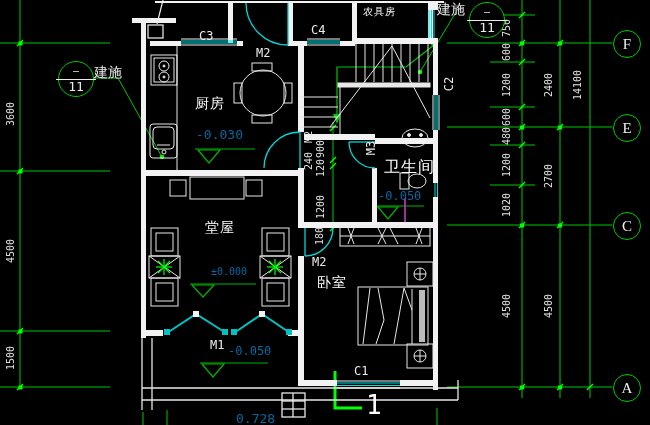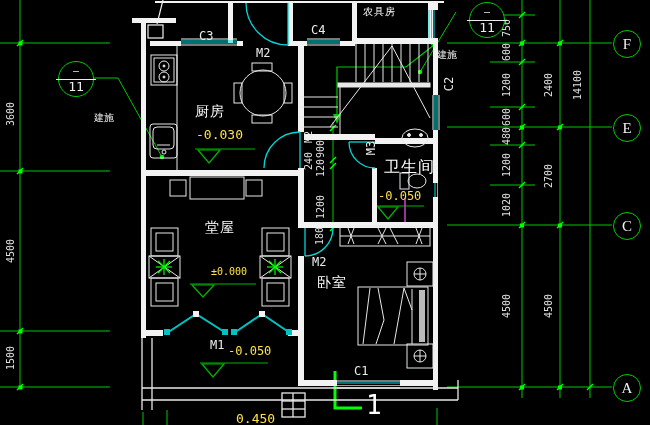--- a/index.html
+++ b/index.html
@@ -2,32 +2,32 @@
 <html><head>
 <meta charset="utf-8">
 <style>
   html,body{margin:0;padding:0;background:#000;}
   .canvas{position:relative;width:650px;height:425px;background:#000;overflow:hidden;
           font-family:"DejaVu Sans Mono",monospace;}
   svg{position:absolute;left:0;top:0;}
   .lbl{position:absolute;color:#ececec;font-size:11px;line-height:1;white-space:nowrap;}
   .vlbl{transform:translate(-50%,-50%) rotate(-90deg);}
   .cjk{font-size:14px;color:#fff;letter-spacing:1px;}
-  .lvl{font-size:12px;color:#fde047;text-align:center;}
+  .lvl{font-size:12px;color:#0369a1;text-align:center;}
   .op{font-size:12px;color:#ececec;}
   .dim{font-size:10px;color:#e0e0e0;}
   .big1{font-size:26px;color:#fff;}
   .axis{position:absolute;width:26px;height:26px;border:1.6px solid #00cc00;border-radius:50%;
         color:#f0f0f0;font-family:"Liberation Serif",serif;font-size:15px;
         display:flex;align-items:center;justify-content:center;background:#000;}
   .callout{position:absolute;border:1.5px solid #00cc00;border-radius:50%;width:34px;height:34px;background:#000;}
   .callout .bar{position:absolute;left:-8%;top:50%;width:116%;height:1px;background:#ececec;}
   .callout .dash{position:absolute;top:3px;left:50%;transform:translateX(-50%);color:#ececec;font-size:10px;}
   .callout .num{position:absolute;bottom:2px;left:50%;transform:translateX(-50%);color:#ececec;font-size:13px;}
-  .tag{position:absolute;color:#ececec;font-size:10px;margin-top:47px;}
+  .tag{position:absolute;color:#ececec;font-size:14px;}
 </style>
 </head>
 <body>
 
 <div class="canvas">
 
   <svg width="650" height="425" viewBox="0 0 650 425">
 
     <g stroke="#00c800" stroke-width="1" fill="none">
       <line x1="20" y1="0" x2="20" y2="387"></line>
@@ -359,31 +359,31 @@
         <circle cx="409" cy="135" r="1.5" fill="#e8e8e8"></circle>
           <circle cx="421" cy="135" r="1.5" fill="#e8e8e8"></circle>
       </g>
       <g>
         <rect x="400" y="173" width="9" height="16"></rect>
         <ellipse cx="417" cy="181" rx="9" ry="7"></ellipse>
       </g>
     </g>
   </svg>
 
-  <div class="lbl cjk" style="left:195px;top:104px">厨房</div>
+  <div class="lbl cjk" style="left:195px;top:96px">厨房</div>
   <div class="lbl cjk" style="left:205px;top:220px">堂屋</div>
   <div class="lbl cjk" style="left:317px;top:275px">卧室</div>
   <div class="lbl cjk" style="left:384px;top:159px;font-size:16px">卫生间</div>
   <div class="lbl cjk" style="left:363px;top:7px;font-size:10px">农具房</div>
 
   <div class="lbl lvl" style="left:196px;top:128px;font-size:13px">-0.030</div>
   <div class="lbl lvl" style="left:211px;top:267px;font-size:10px">±0.000</div>
   <div class="lbl lvl" style="left:378px;top:190px">-0.050</div>
   <div class="lbl lvl" style="left:228px;top:345px">-0.050</div>
-  <div class="lbl lvl" style="left:236px;top:412px;font-size:13px">0.450</div>
+  <div class="lbl lvl" style="left:236px;top:412px;font-size:13px">0.728</div>
 
   <div class="lbl op" style="left:199px;top:30px">C3</div>
   <div class="lbl op" style="left:311px;top:24px">C4</div>
   <div class="lbl op" style="left:256px;top:47px">M2</div>
   <div class="lbl op" style="left:354px;top:365px">C1</div>
   <div class="lbl op" style="left:210px;top:339px">M1</div>
   <div class="lbl op" style="left:312px;top:256px">M2</div>
   <div class="lbl op vlbl" style="left:449px;top:84px">C2</div>
   <div class="lbl op vlbl" style="left:371px;top:148px">M3</div>
   <div class="lbl op vlbl" style="left:309px;top:137px;font-size:10px">M2</div>

